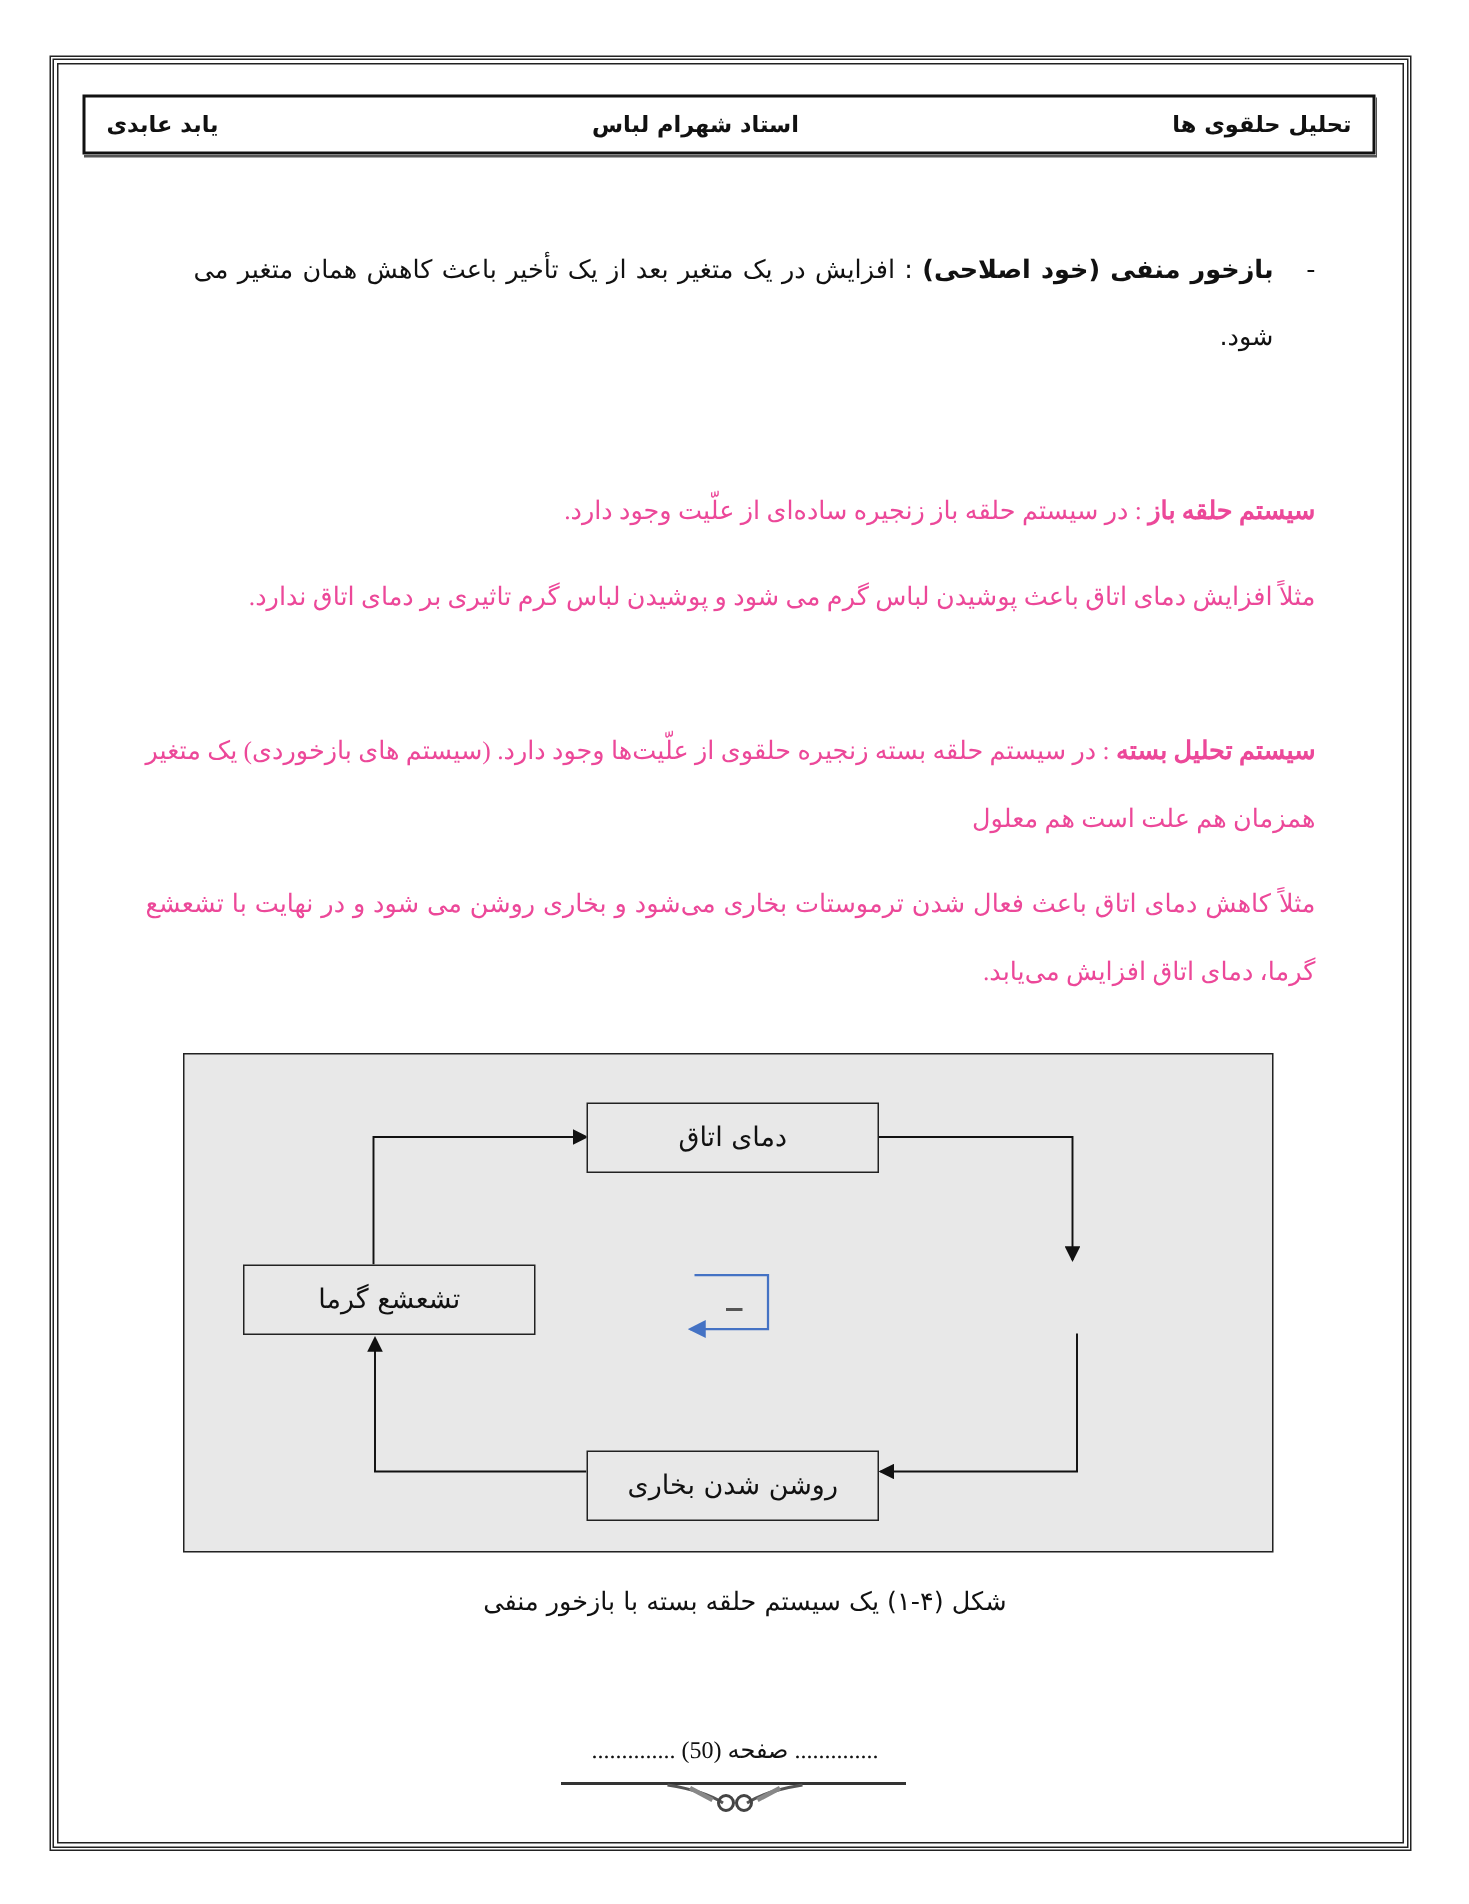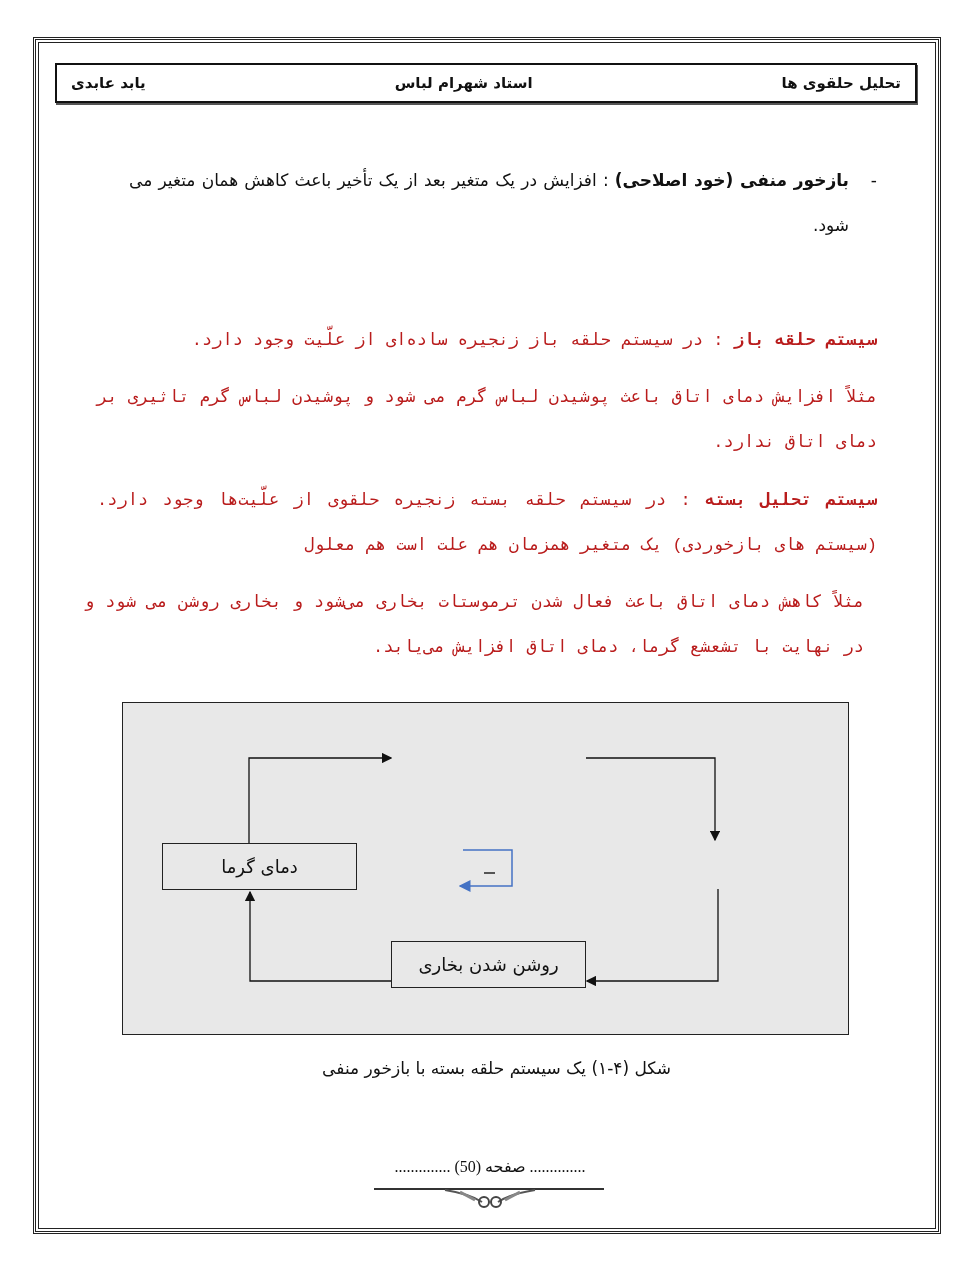--- a/index.html
+++ b/index.html
@@ -1,20 +1,20 @@
 <!DOCTYPE html>
 <html><head>
   <meta charset="utf-8">
   <style>
     html, body { margin:0; padding:0; background:#fff; }
     body { width:979px; height:1269px; position:relative; font-family:"DejaVu Serif", serif; color:#111; }
     .frame-outer { position:absolute; left:33px; top:37px; width:908px; height:1197px; border:3px double #222; box-sizing:border-box; }
     .frame-inner { position:absolute; left:38px; top:42px; width:898px; height:1187px; border:1px solid #222; box-sizing:border-box; }
     .header { position:absolute; left:55px; top:63px; width:862px; height:40px; border:2px solid #111; box-sizing:border-box; box-shadow:1px 2px 0 #555; display:flex; align-items:center; justify-content:space-between; padding:0 14px; direction:rtl; font-family:"DejaVu Sans", sans-serif; font-weight:bold; font-size:15px; }
-    .para { position:absolute; direction:rtl; text-align:justify; font-family:Liberation Mono, monospace; font-size:17px; line-height:45px; color:#b91c1c; }
+    .para { position:absolute; direction:rtl; text-align:justify; font-family:Liberation Serif, serif; font-size:17px; line-height:45px; color:#ec4899; }
     .para b { font-weight:bold; }
     .bullet-row { position:absolute; right:130px; top:158px; width:720px; direction:rtl; font-family:"DejaVu Sans", sans-serif; font-size:17px; line-height:45px; text-align:justify; }
     .bullet-dash { position:absolute; right:-28px; top:0; }
     .diagram { position:absolute; left:122px; top:702px; width:727px; height:333px; background:#e8e8e8; border:1.5px solid #222; box-sizing:border-box; }
     .node { position:absolute; background:#e8e8e8; border:1.5px solid #222; box-sizing:border-box; display:flex; align-items:center; justify-content:center; direction:rtl; font-family:"DejaVu Sans", sans-serif; font-size:18px; }
     .caption { position:absolute; left:291px; top:1058px; width:380px; text-align:right; direction:rtl; font-family:"DejaVu Sans", sans-serif; font-size:17px; }
     .pagenum { position:absolute; left:360px; top:1157px; width:260px; text-align:center; direction:rtl; font-family:Liberation Serif, serif; font-size:16px; }
     .footline { position:absolute; left:374px; top:1188px; width:230px; height:2px; background:#333; }
     .ornament { position:absolute; left:440px; top:1188px; width:100px; height:22px; }
     svg.arrows { position:absolute; left:0; top:0; }
@@ -41,46 +41,49 @@
 </div>
 
 <div class="para" style="right:102px; top:375px; width:780px;">
   <span>مثلاً افزایش دمای اتاق باعث پوشیدن لباس گرم می شود و پوشیدن لباس گرم تاثیری بر دمای اتاق ندارد.</span>
 </div>
 
 <div class="para" style="right:102px; top:478px; width:780px;">
   <b>سیستم تحلیل بسته</b><span> : </span><span>در سیستم حلقه بسته زنجیره حلقوی از علّیت‌ها وجود دارد. (سیستم های بازخوردی) یک متغیر همزمان هم علت است هم معلول</span>
 </div>
 
-<div class="para" style="right:115px; top:580px; width:780px;">
+<div class="para" style="right:102px; top:580px; width:780px;">
   <span>مثلاً کاهش دمای اتاق باعث فعال شدن ترموستات بخاری می‌شود و بخاری روشن می شود و در نهایت با تشعشع گرما، دمای اتاق افزایش می‌یابد.</span>
 </div>
 
 <div class="diagram">
   <svg class="arrows" width="727" height="333">
     <defs>
       <marker id="ah" markerWidth="8" markerHeight="8" refX="7" refY="4" orient="auto">
         <path d="M0,0 L8,4 L0,8 Z" fill="#111"></path>
       </marker>
       <marker id="ahb" markerWidth="8" markerHeight="8" refX="7" refY="4" orient="auto">
         <path d="M0,0 L8,4 L0,8 Z" fill="#4472c4"></path>
       </marker>
     </defs>
     <polyline points="463,55 592,55 592,137" fill="none" stroke="#111" stroke-width="1.3" marker-end="url(#ah)"></polyline>
     <polyline points="595,186 595,278 464,278" fill="none" stroke="#111" stroke-width="1.3" marker-end="url(#ah)"></polyline>
     <polyline points="268,278 127,278 127,189" fill="none" stroke="#111" stroke-width="1.3" marker-end="url(#ah)"></polyline>
     <polyline points="126,140 126,55 268,55" fill="none" stroke="#111" stroke-width="1.3" marker-end="url(#ahb)" style="marker-end:url(#ah)"></polyline>
     <polyline points="340,147 389,147 389,183 337,183" fill="none" stroke="#4472c4" stroke-width="1.5" marker-end="url(#ahb)"></polyline>
     <line x1="361" y1="170" x2="372" y2="170" stroke="#555" stroke-width="2"></line>
   </svg>
-  <div class="node" style="left:268px; top:238px; width:195px; height:47px;">
+  <div class="node" style="left:268px; top:32px; width:195px; height:47px;">
+    <span>دمای اتاق</span>
+  </div>
+  <div class="node" style="left:268px; top:264px; width:195px; height:47px;">
     <span>روشن شدن بخاری</span>
   </div>
   <div class="node" style="left:39px; top:140px; width:195px; height:47px;">
-    <span>دمای گرما</span>
+    <span>تشعشع گرما</span>
   </div>
 </div>
 
 <div class="caption">شکل (۴-۱) یک سیستم حلقه بسته با بازخور منفی</div>
 
 <div class="pagenum">.............. صفحه (50) ..............</div>
 <div class="footline"></div>
 <svg class="ornament" viewBox="0 0 100 22">
   <path d="M5,2 Q30,6 42,14 M95,2 Q70,6 58,14" stroke="#555" stroke-width="2" fill="none"></path>
   <circle cx="44" cy="14" r="5" fill="none" stroke="#444" stroke-width="2"></circle>

